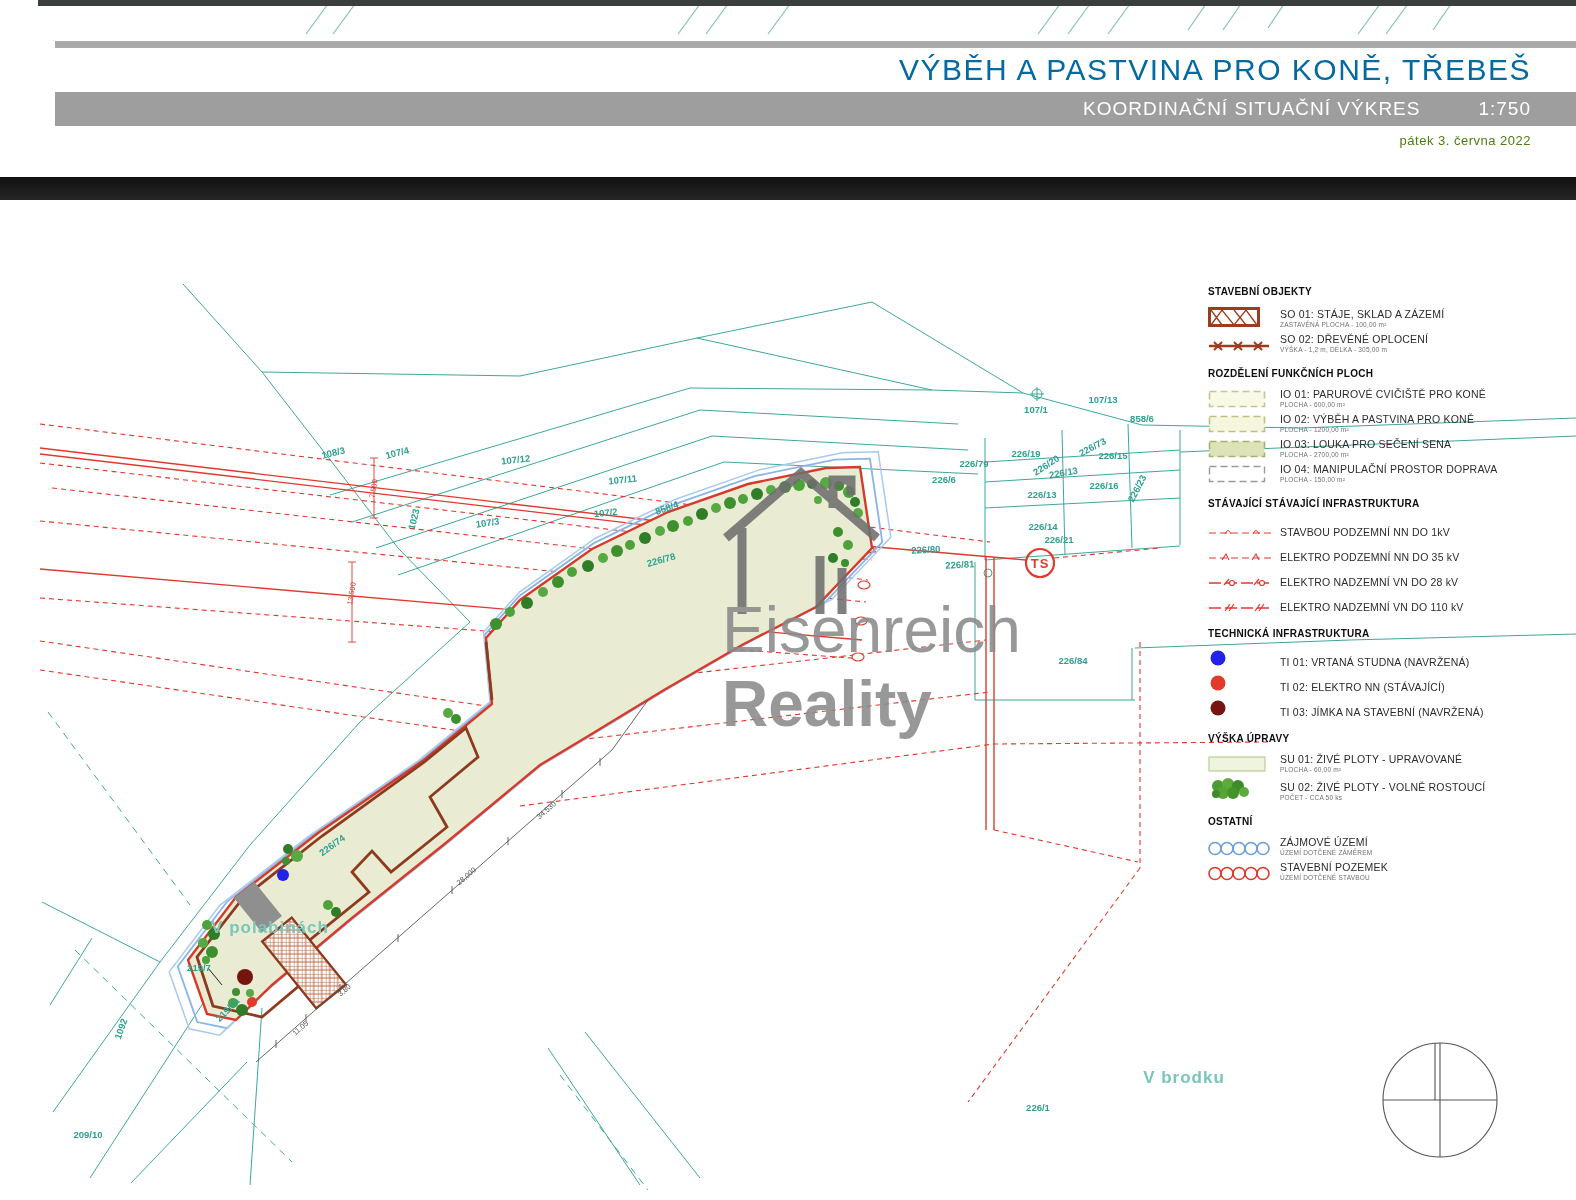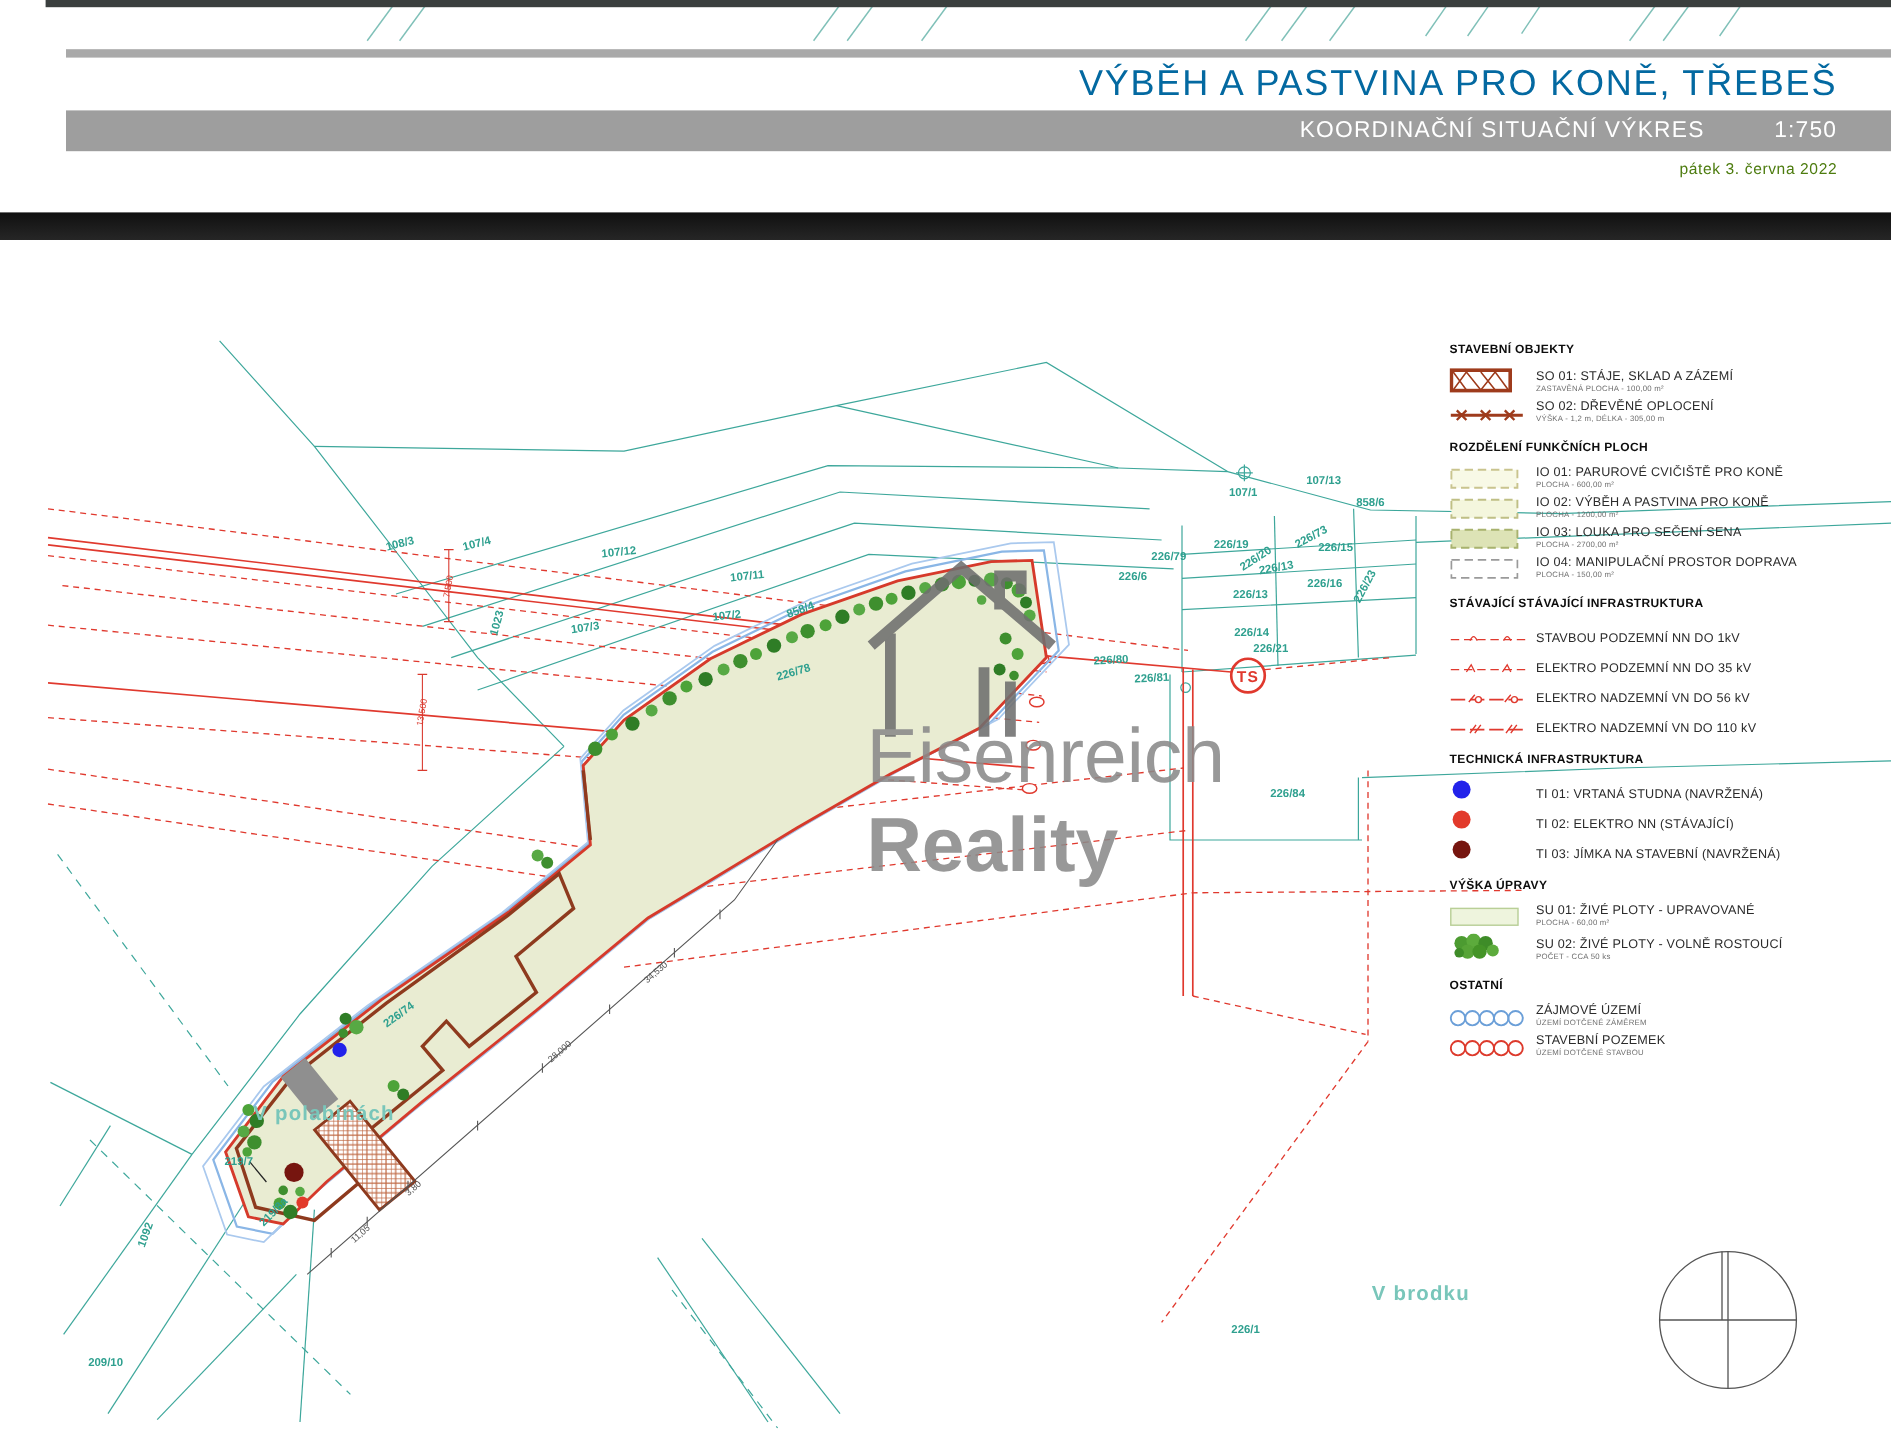--- a/index.html
+++ b/index.html
@@ -401,21 +401,21 @@
       <div class="lg-row">
         <span class="lg-sym">
           <svg width="64" height="12">
               <line x1="1" y1="7" x2="63" y2="7" stroke="#e0392e" stroke-width="1.5" stroke-dasharray="12 4"></line>
           <path d="M16 9 l5 -6 M46 9 l5 -6" stroke="#e0392e" stroke-width="1.2"></path>
           <circle cx="24" cy="7" r="2.5" fill="#fff" stroke="#e0392e" stroke-width="1.2"></circle>
           <circle cx="54" cy="7" r="2.5" fill="#fff" stroke="#e0392e" stroke-width="1.2"></circle>
             </svg>
           </span>
         <span class="lg-txt">
-            <div class="lg-label">ELEKTRO NADZEMNÍ VN DO 56 kV</div>
+            <div class="lg-label">ELEKTRO NADZEMNÍ VN DO 28 kV</div>
           </span>
       </div>
       <div class="lg-row">
         <span class="lg-sym">
           <svg width="64" height="12">
               <line x1="1" y1="7" x2="63" y2="7" stroke="#e0392e" stroke-width="1.5" stroke-dasharray="12 4"></line>
           <path d="M17 10 l5 -7 M21 10 l5 -7 M47 10 l5 -7 M51 10 l5 -7" stroke="#e0392e" stroke-width="1.2"></path>
             </svg>
           </span>
         <span class="lg-txt">

